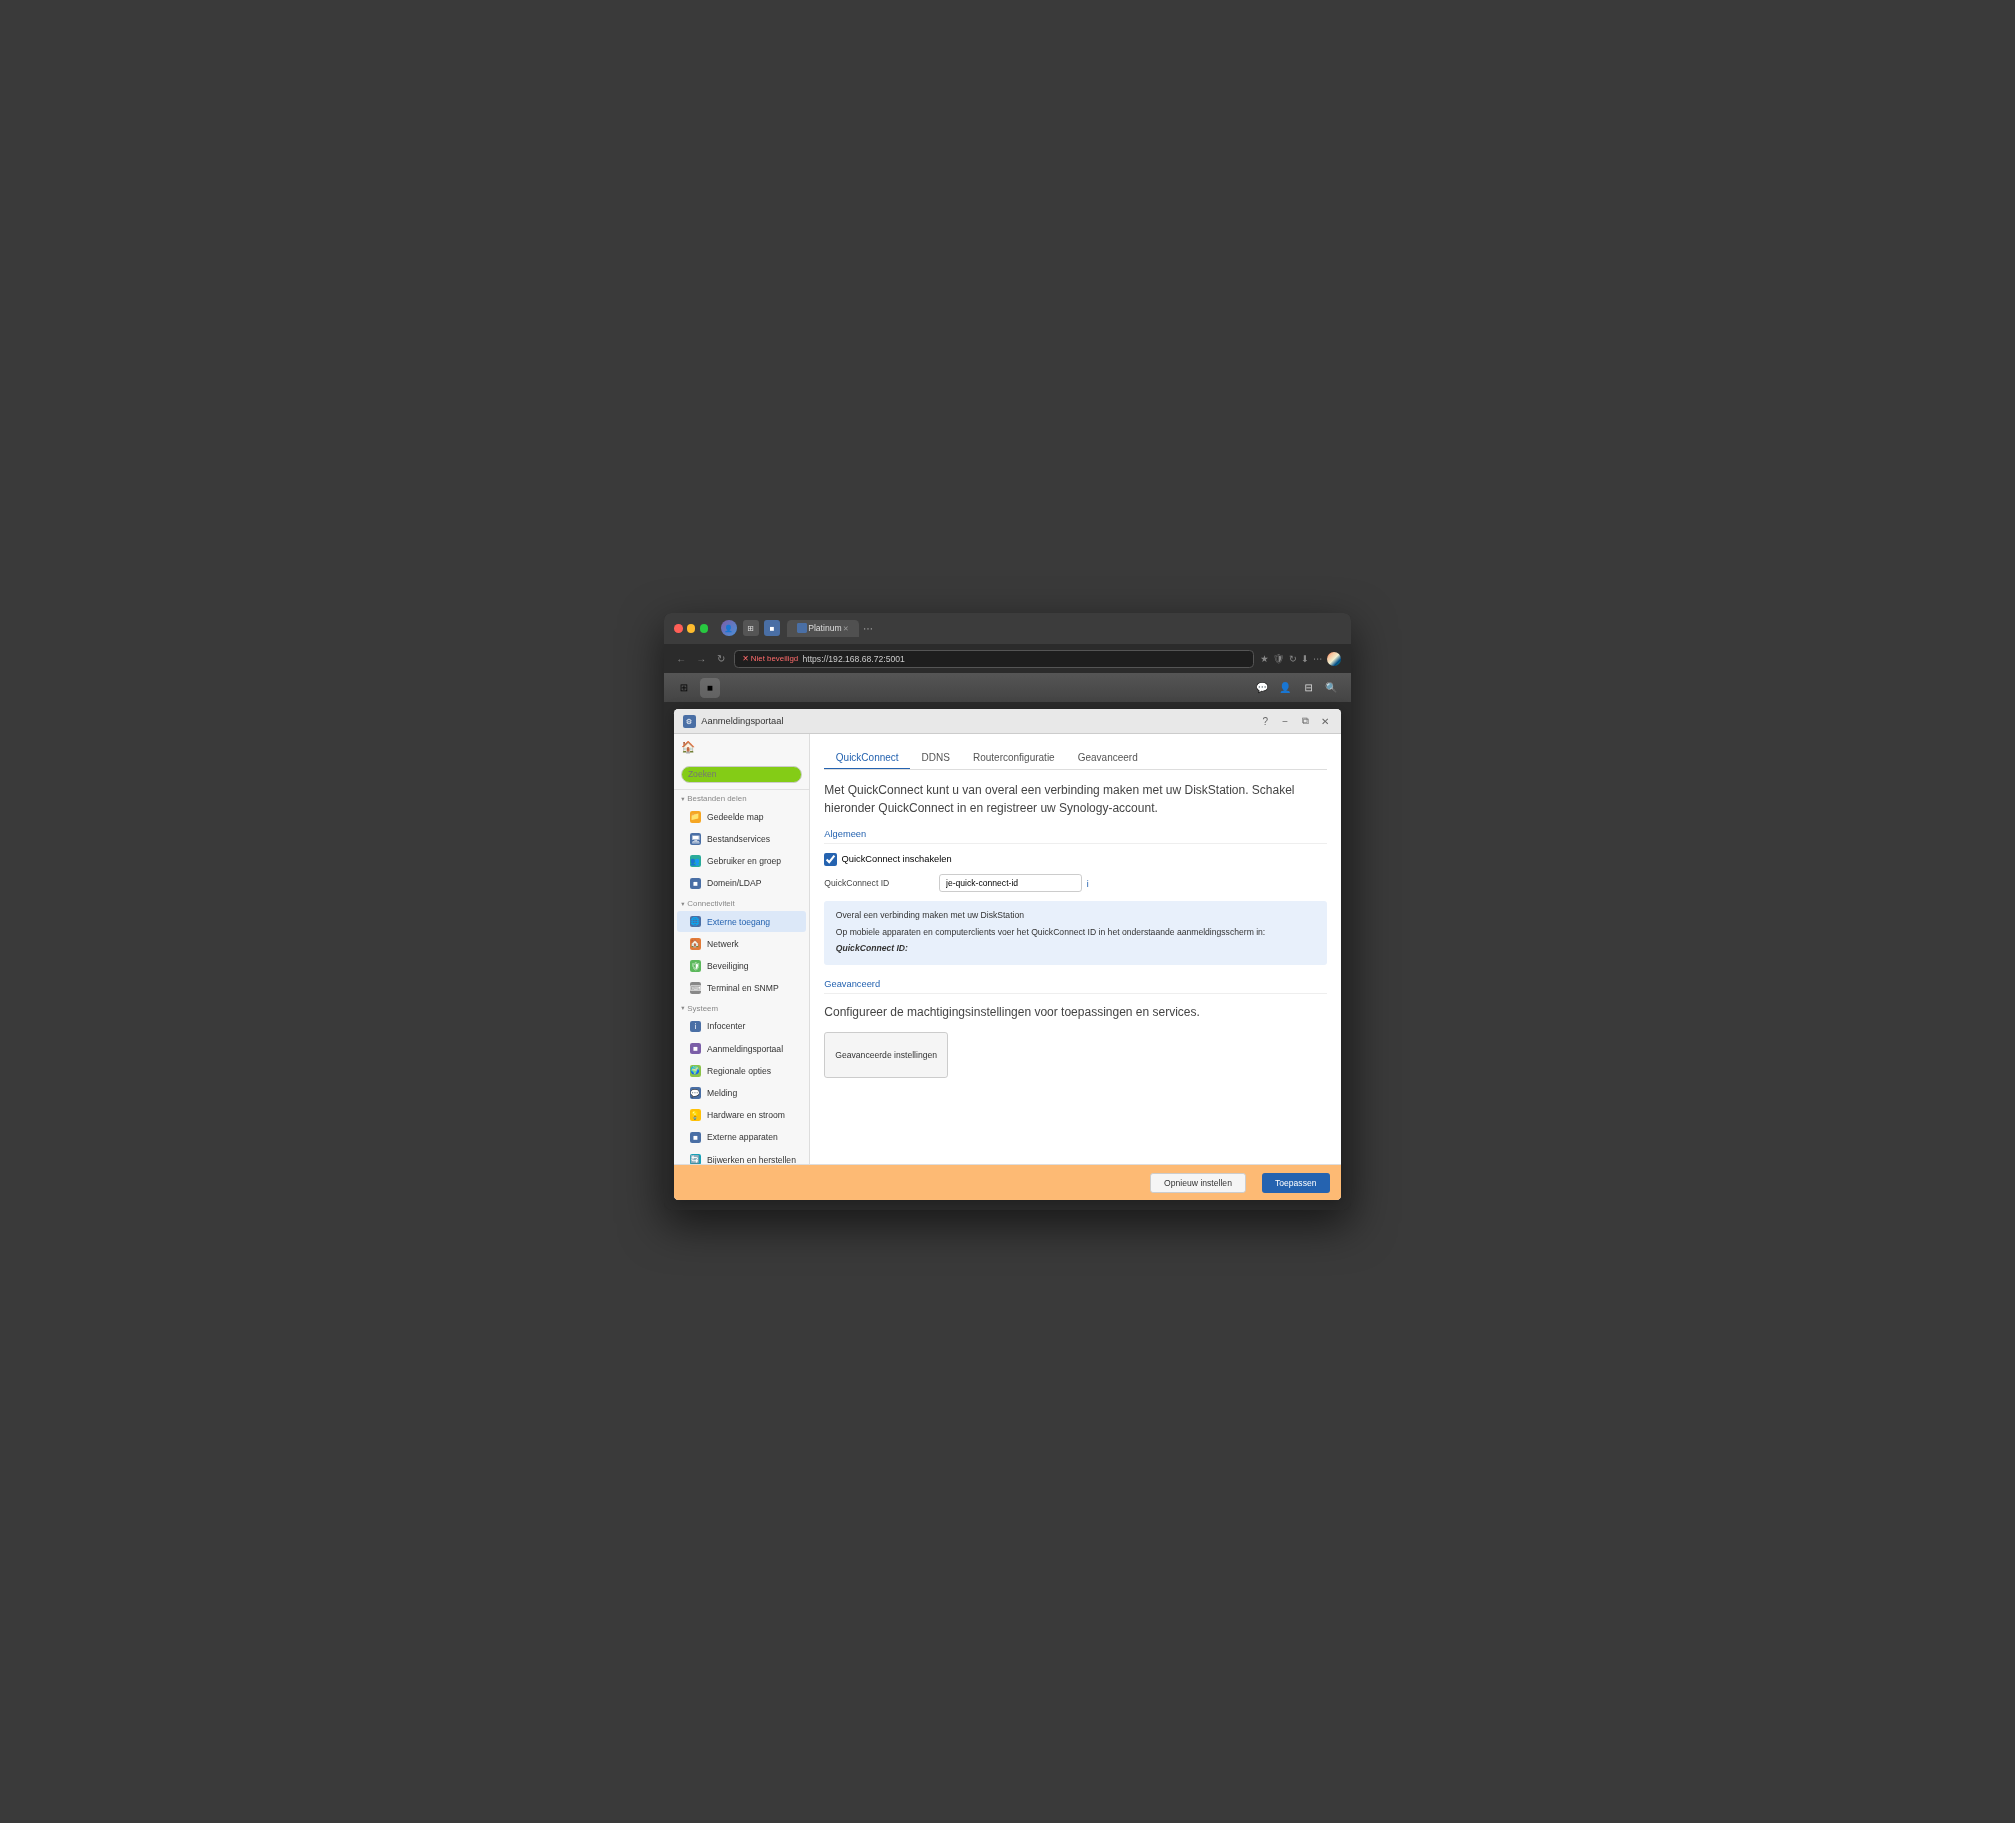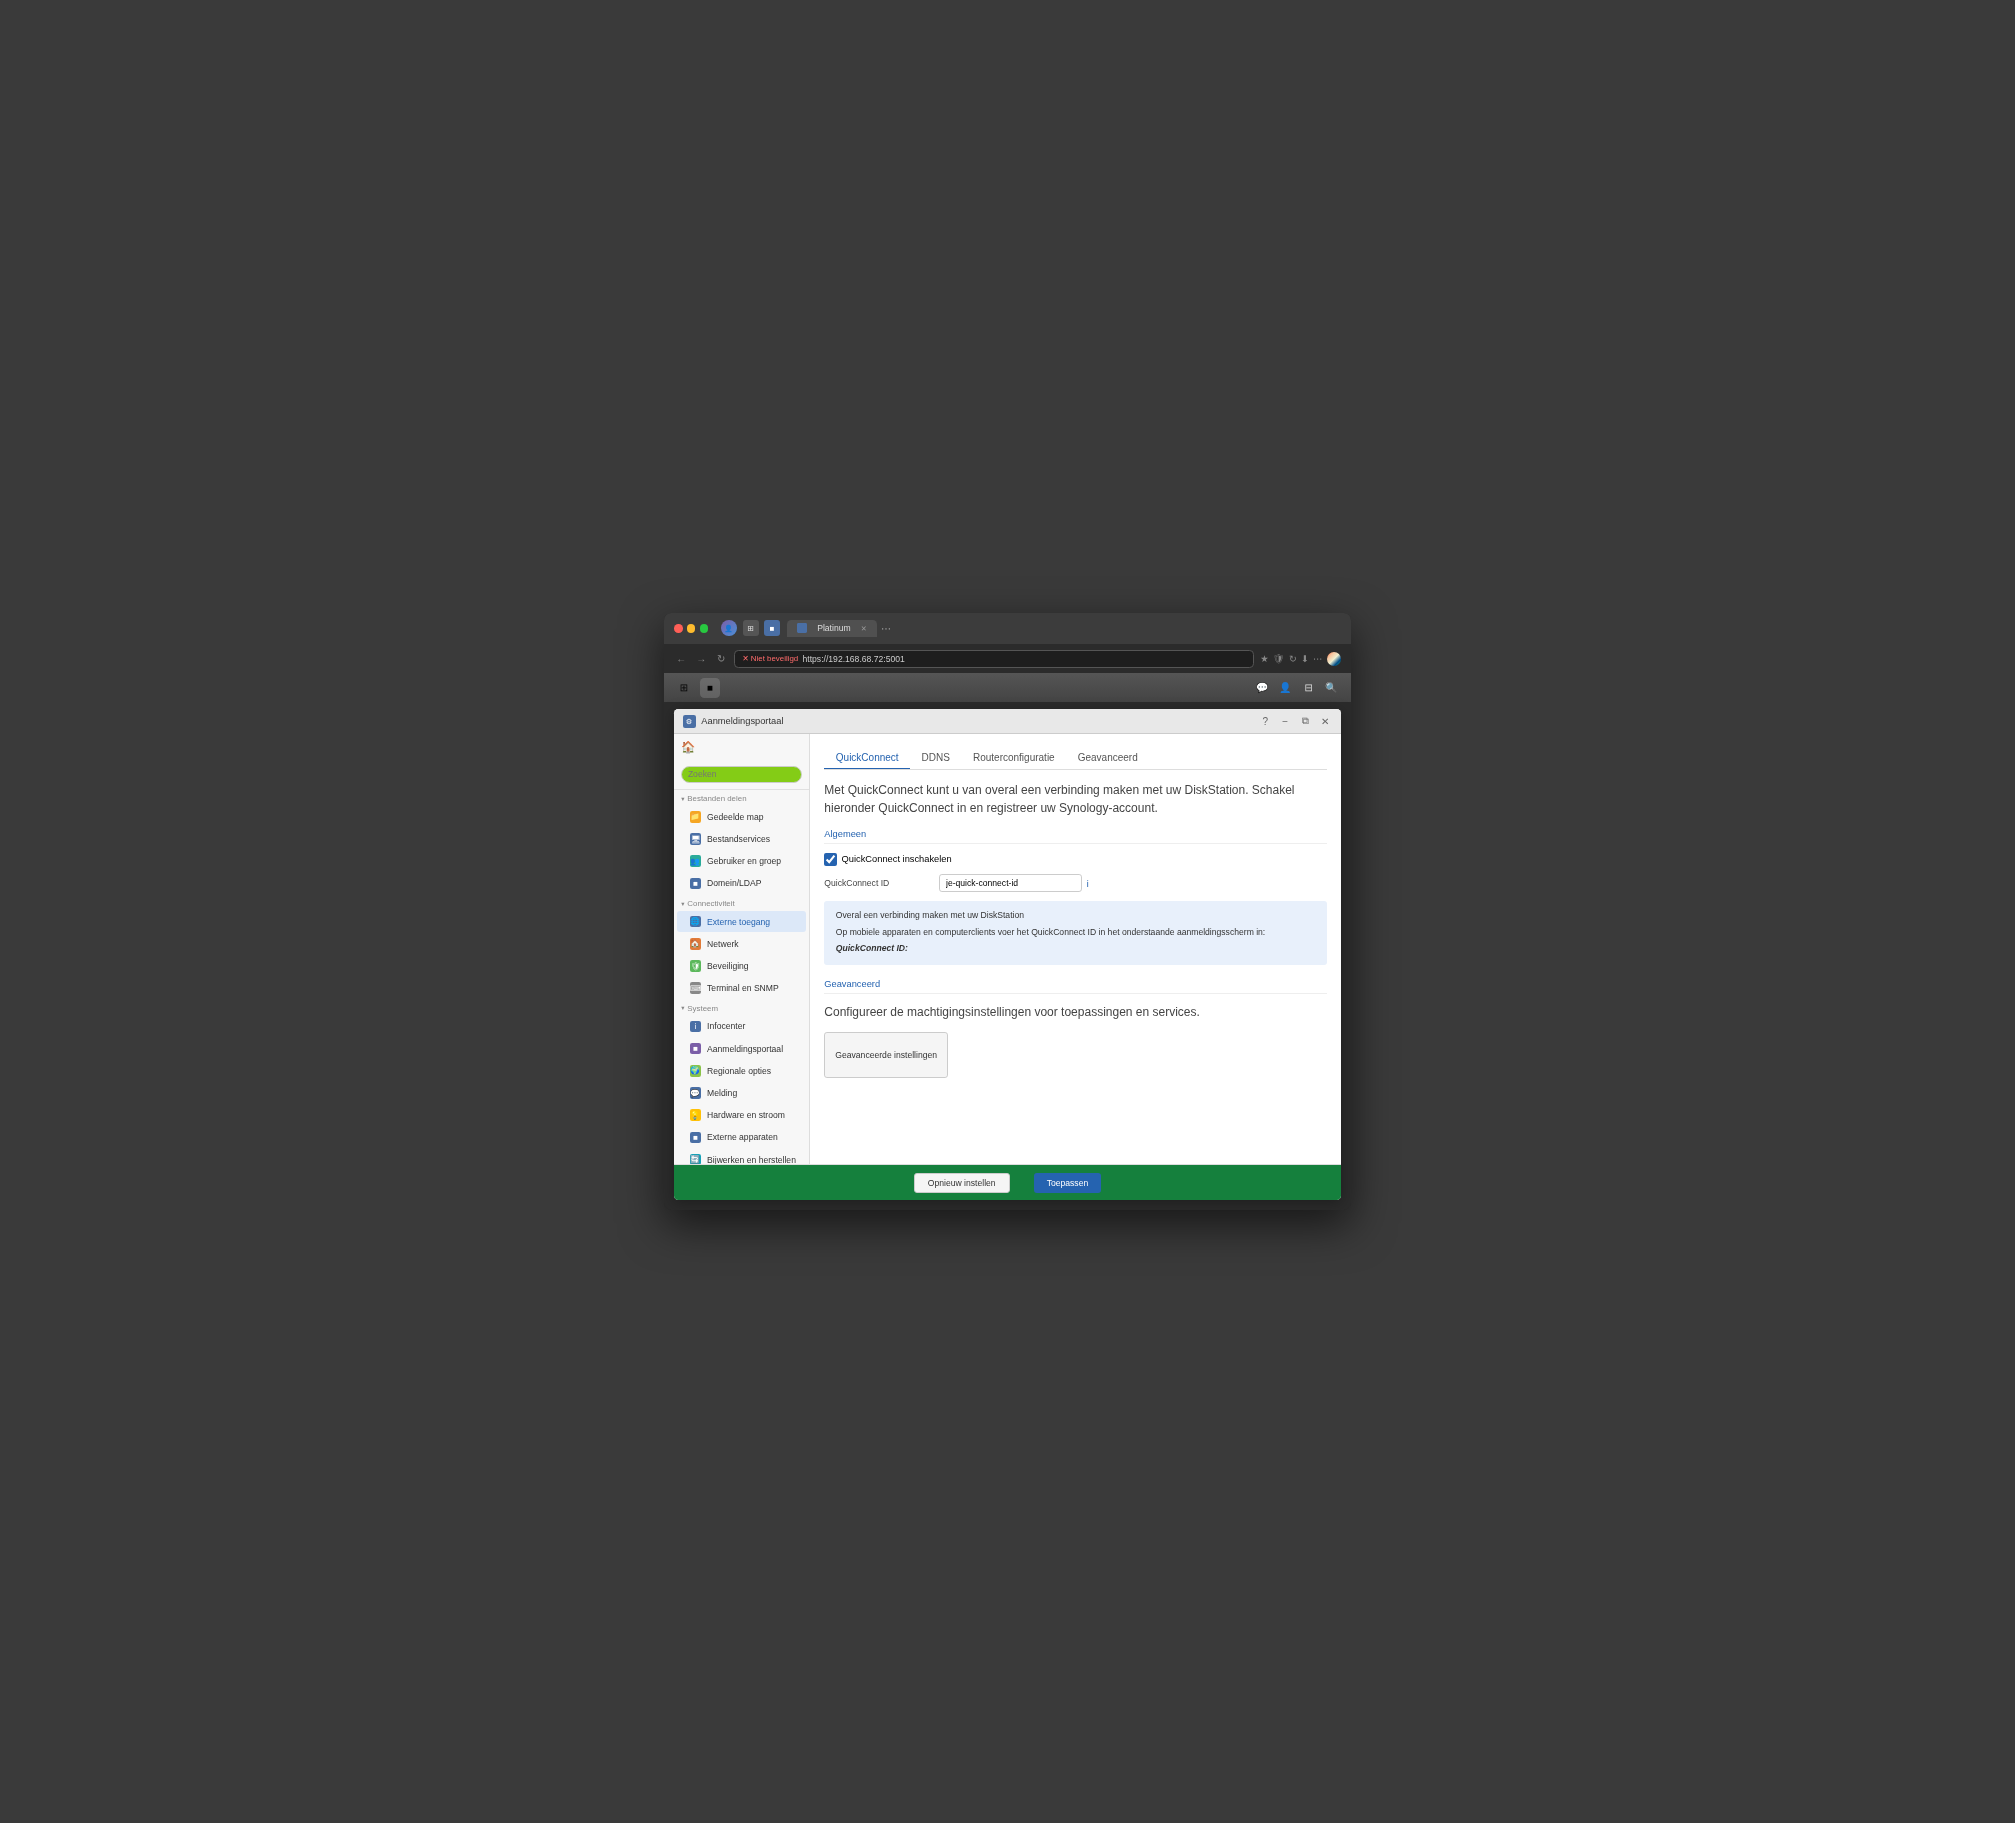--- a/index.html
+++ b/index.html
@@ -68,21 +68,21 @@
       flex: 1;
       gap: 4.3px;
     }
 
     .browser-tab {
       background: #505050;
       border-radius: 4.3px 4.3px 0 0;
       padding: 3.6px 10px;
       display: flex;
       align-items: center;
-      gap: 10px;
+      gap: 1px;
       color: #ddd;
       font-size: 8.6px;
     }
 
     .browser-tab .tab-favicon {
       width: 10px;
       height: 10px;
       background: #4a6fa5;
       border-radius: 1.4px;
     }
@@ -433,26 +433,26 @@
       border: 0.7px solid #ccc;
       border-radius: 2.9px;
       background: #f5f5f5;
       font-size: 8.6px;
       cursor: pointer;
       color: #333;
     }
 
     
     .app-footer {
-      background: #15803d;
+      background: #fdba74;
       border-top: 0.7px solid #ddd;
       padding: 7.2px 11.5px;
       display: flex;
-      justify-content: center;
-      gap: 24px;
+      justify-content: flex-end;
+      gap: 16px;
     }
 
     .footer-btn {
       padding: 4.3px 13px;
       border-radius: 2.9px;
       font-size: 8.6px;
       cursor: pointer;
       font-weight: 500;
     }
 

